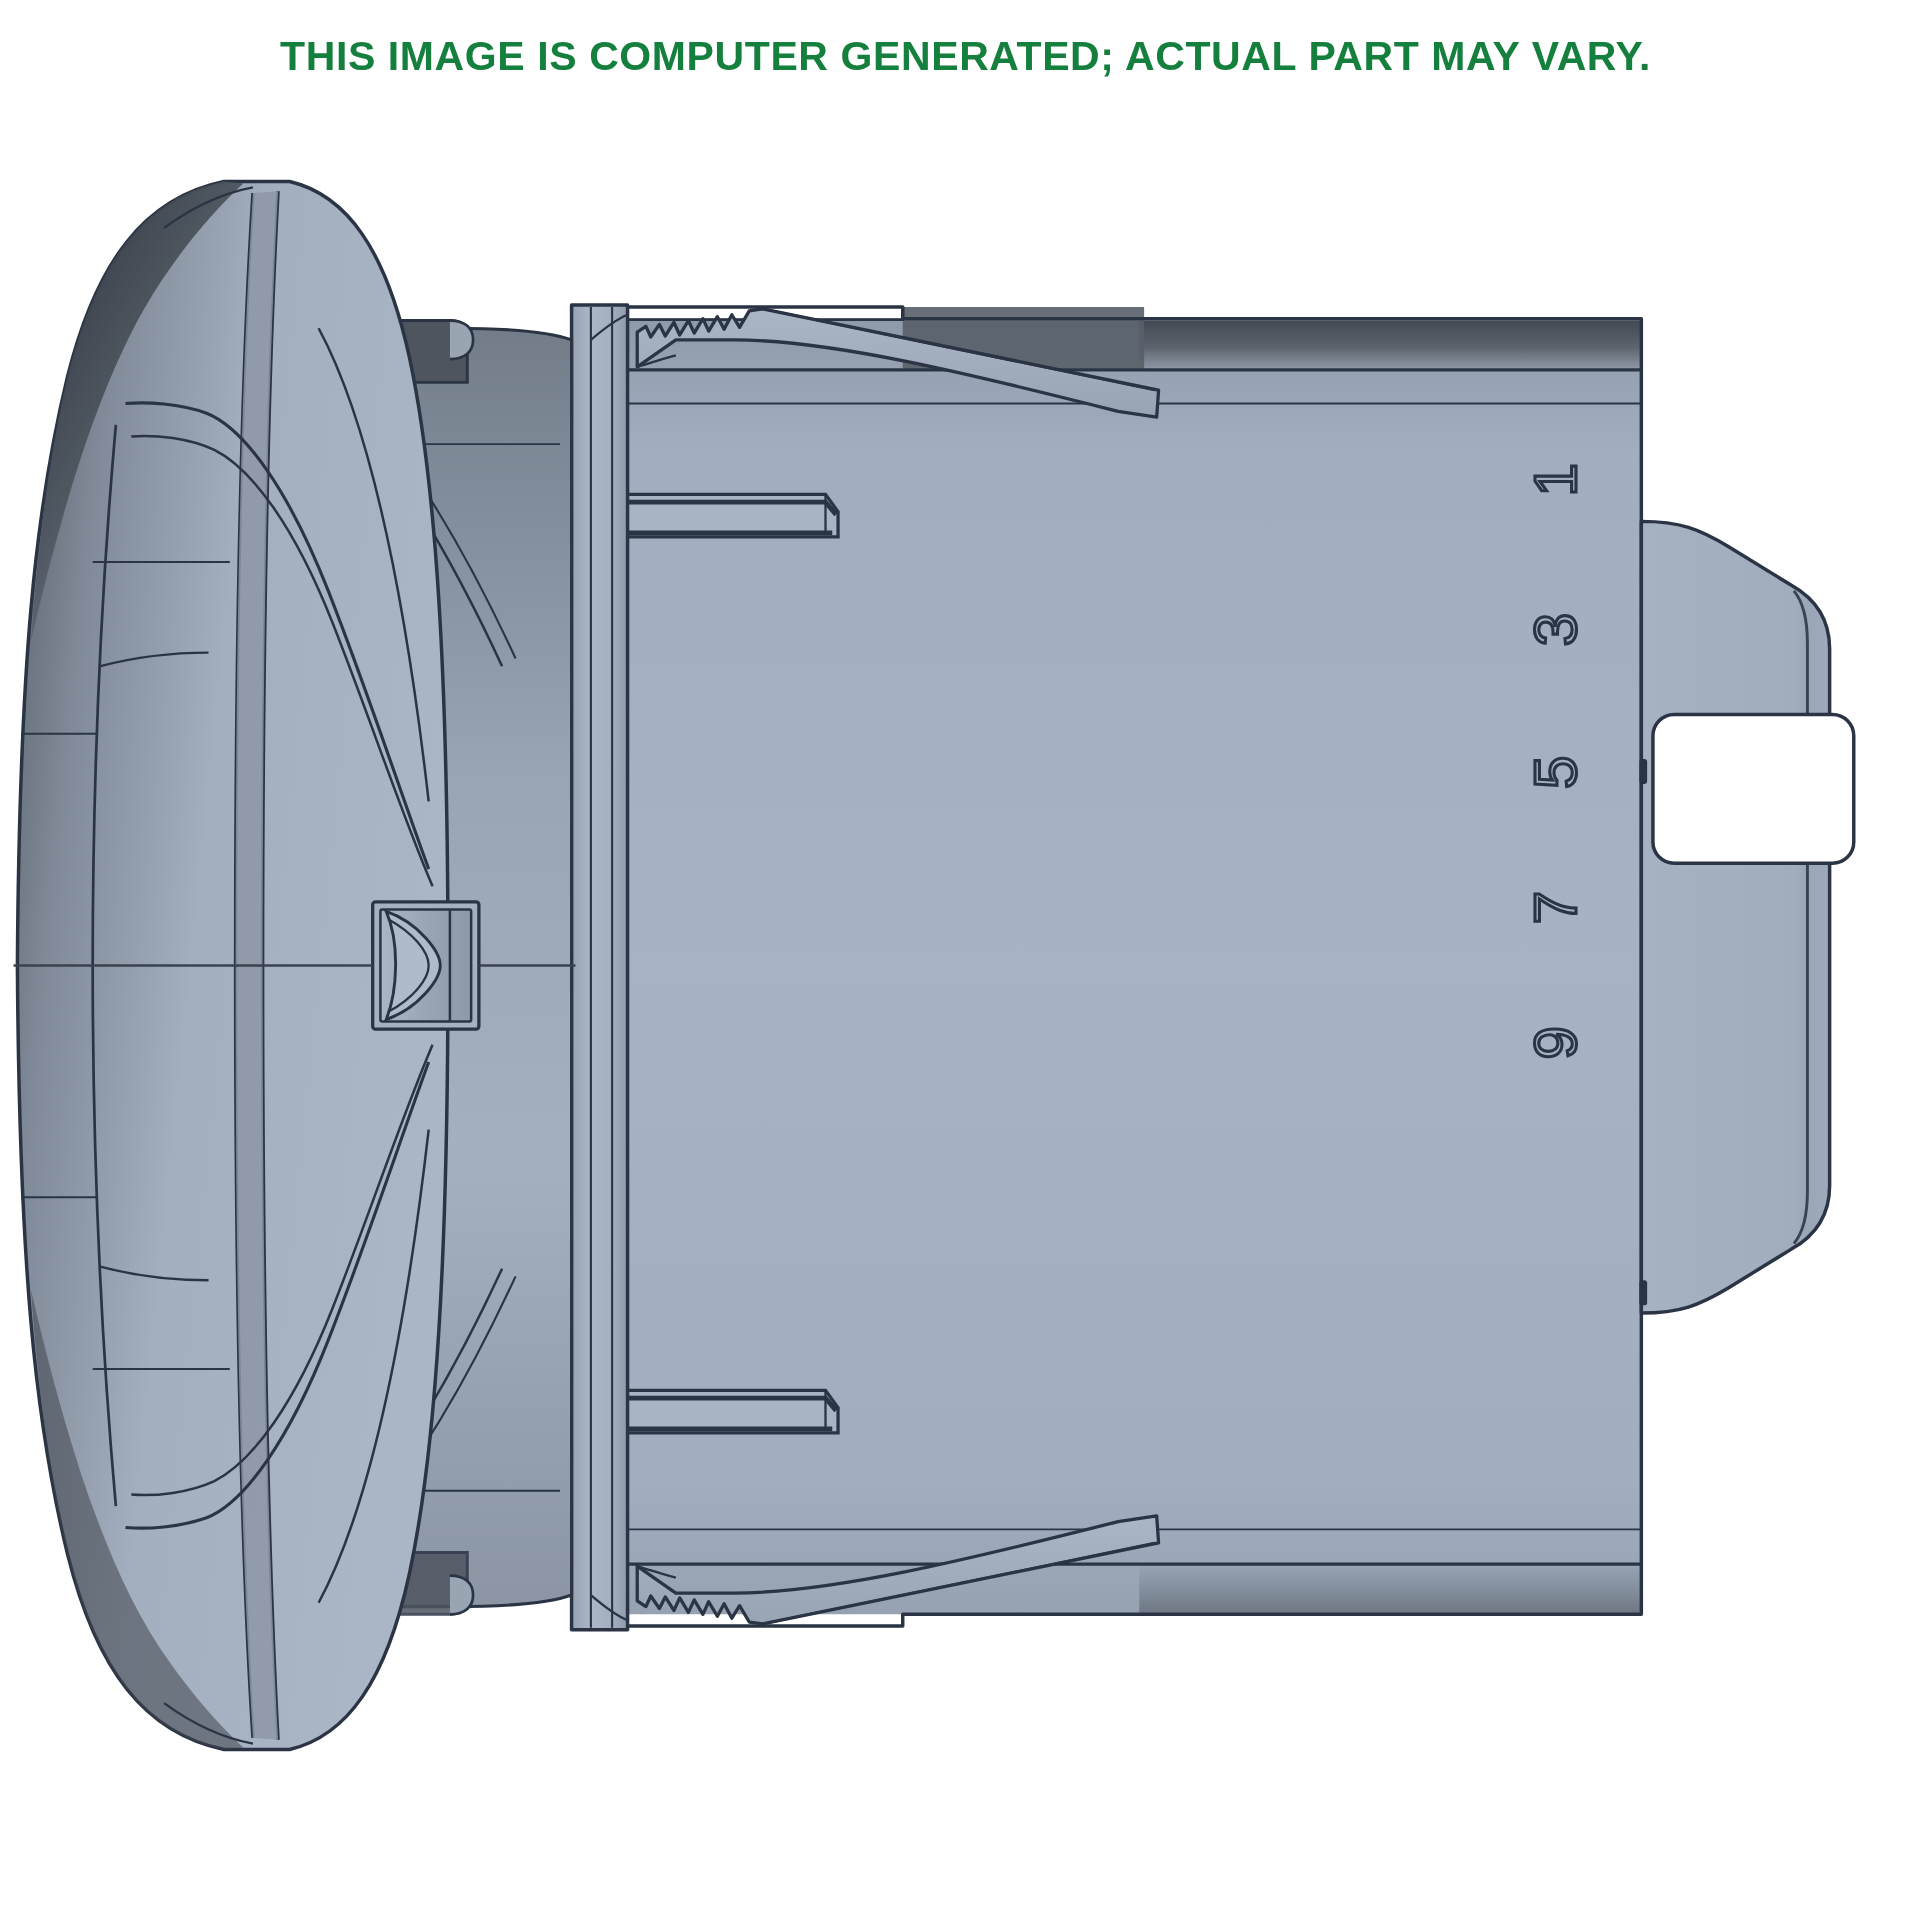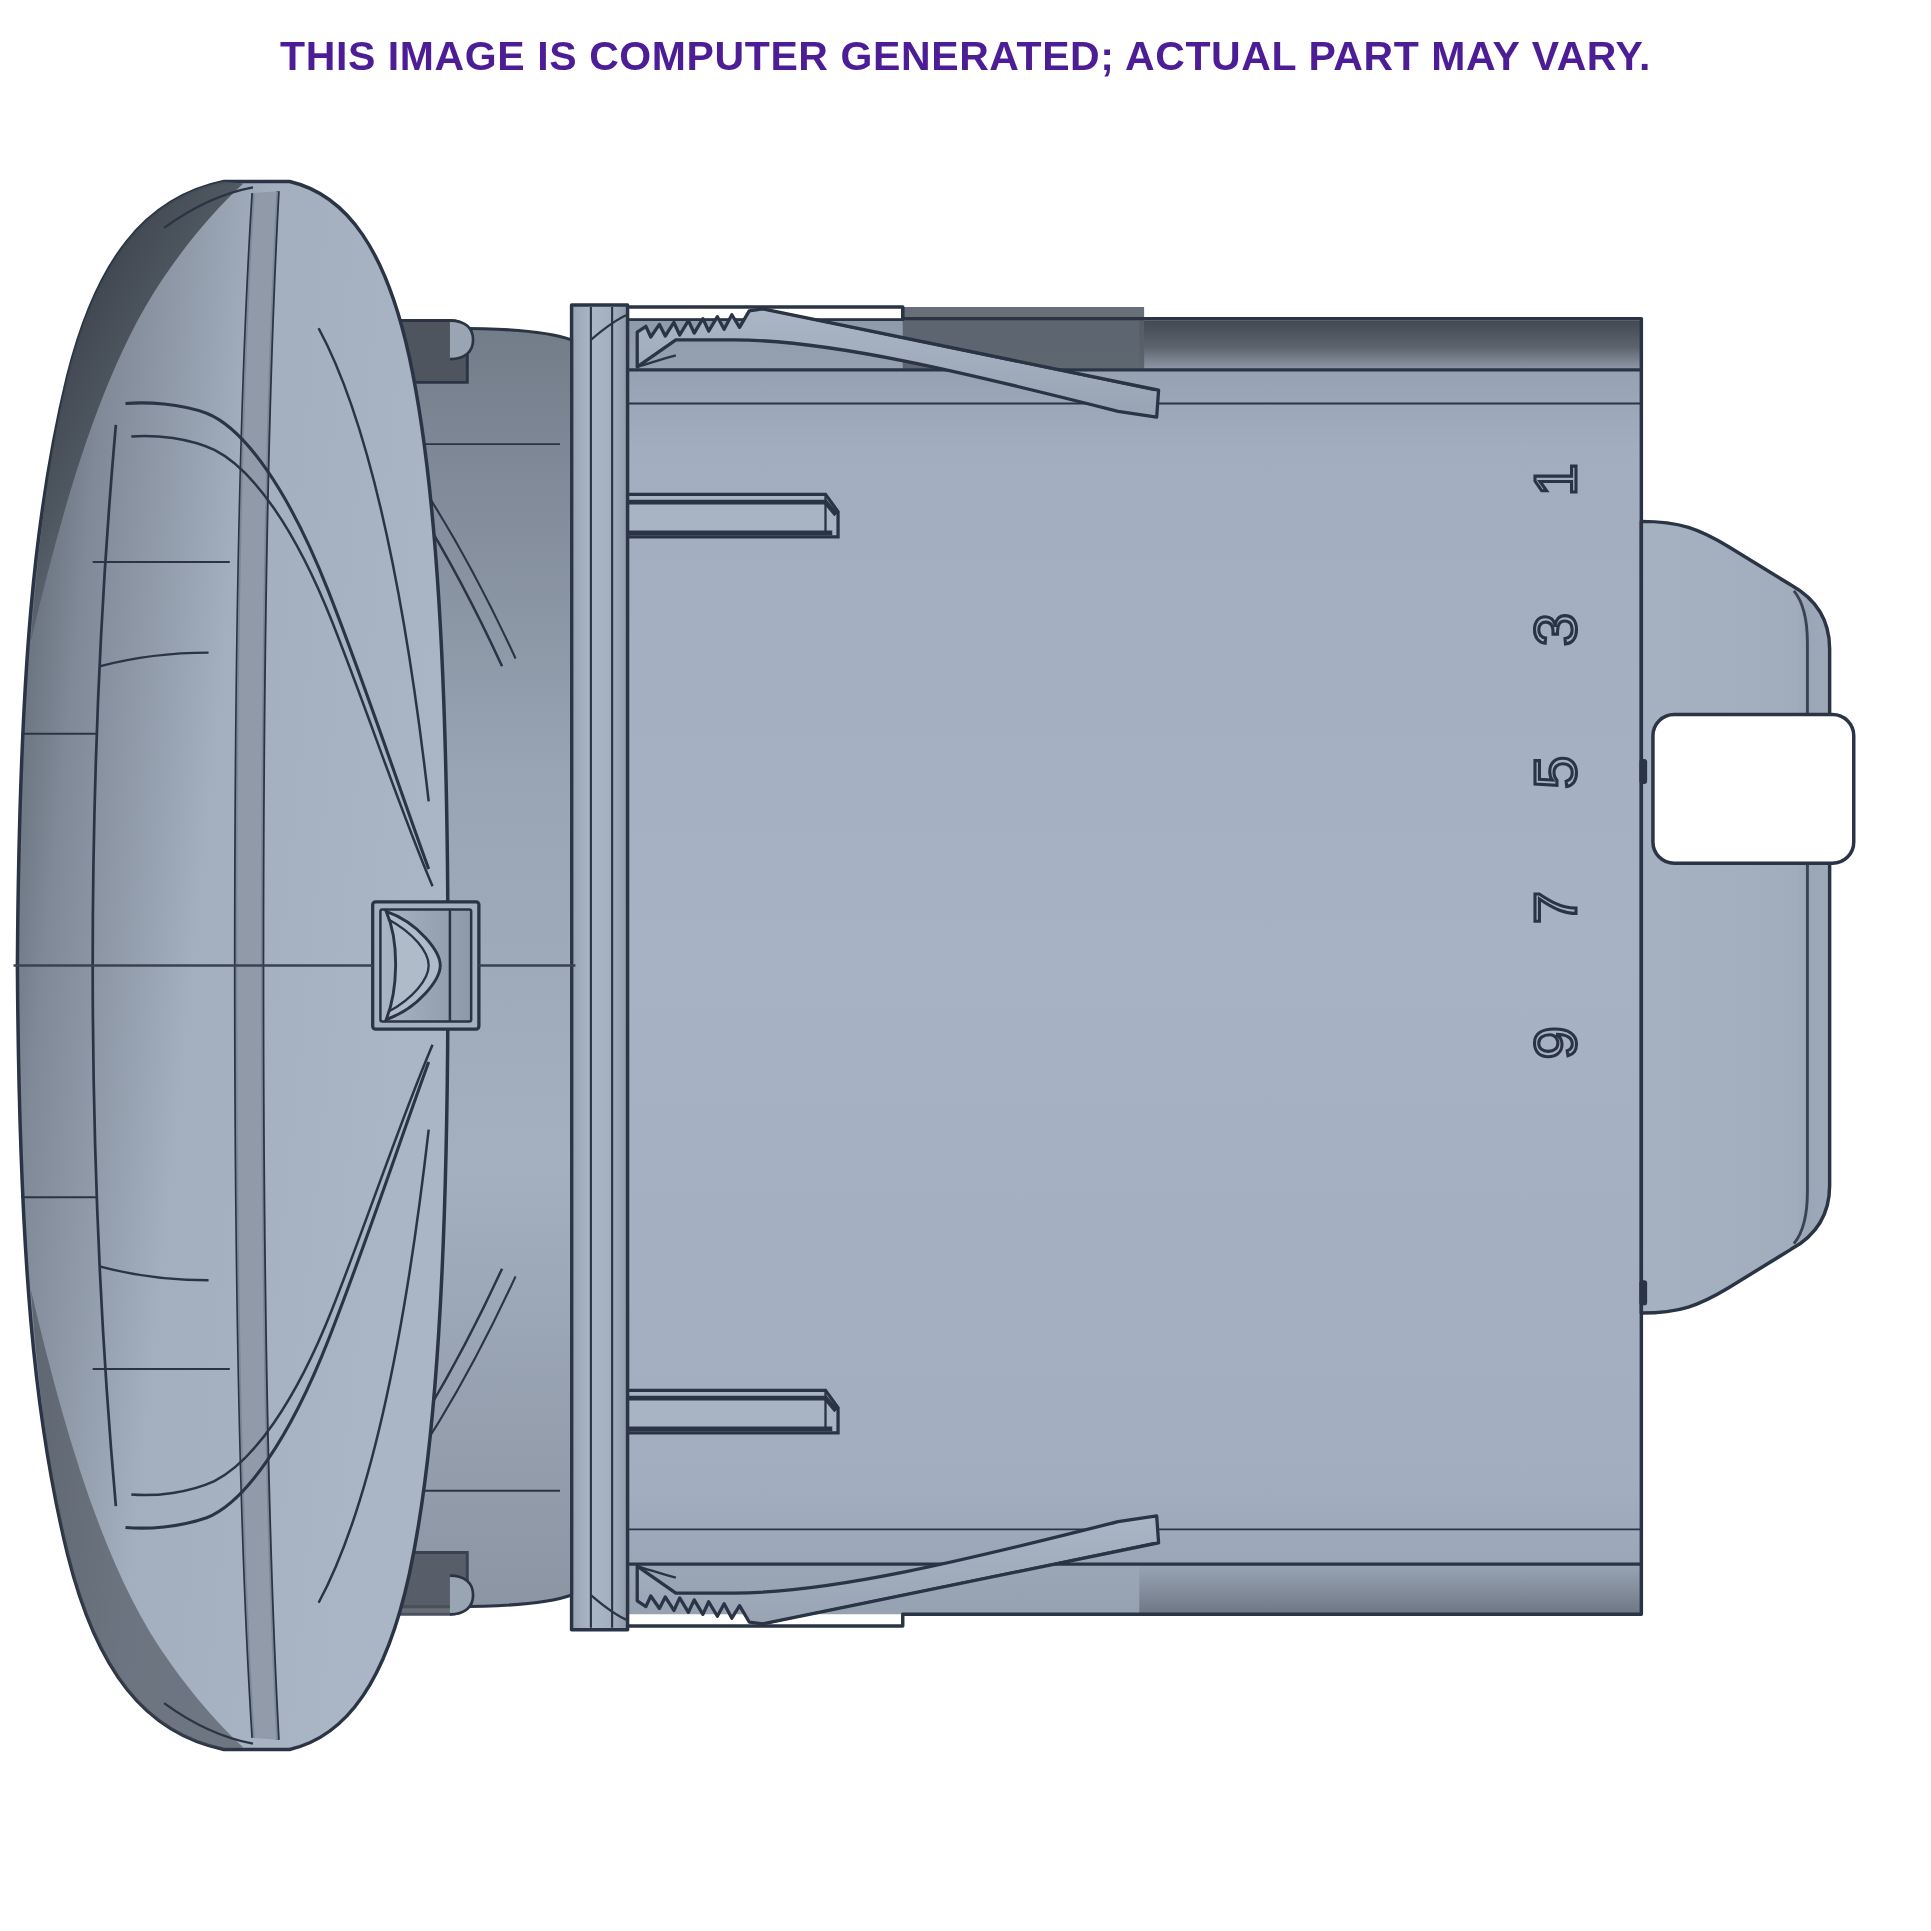--- a/index.html
+++ b/index.html
@@ -7,21 +7,21 @@
   body{width:1931px;height:1931px;overflow:hidden;font-family:"Liberation Sans",sans-serif;}
   #stage{position:relative;width:1931px;height:1931px;background:#ffffff;}
 
   #watermark{
     position:absolute;left:0;top:33px;width:1931px;
     text-align:center;
     font-family:"Liberation Sans",sans-serif;
     font-weight:bold;
     font-size:41px;
     letter-spacing:0.6px;
-    color:#4c1d95;
+    color:#15803d;
     white-space:nowrap;
     user-select:none;
   }
 
   #artwrap{position:absolute;left:0;top:0;width:1931px;height:1931px;}
   svg#art{display:block;width:1931px;height:1931px;}
 
   .lbl{
     font-family:"Liberation Sans",sans-serif;
     font-size:62px;

